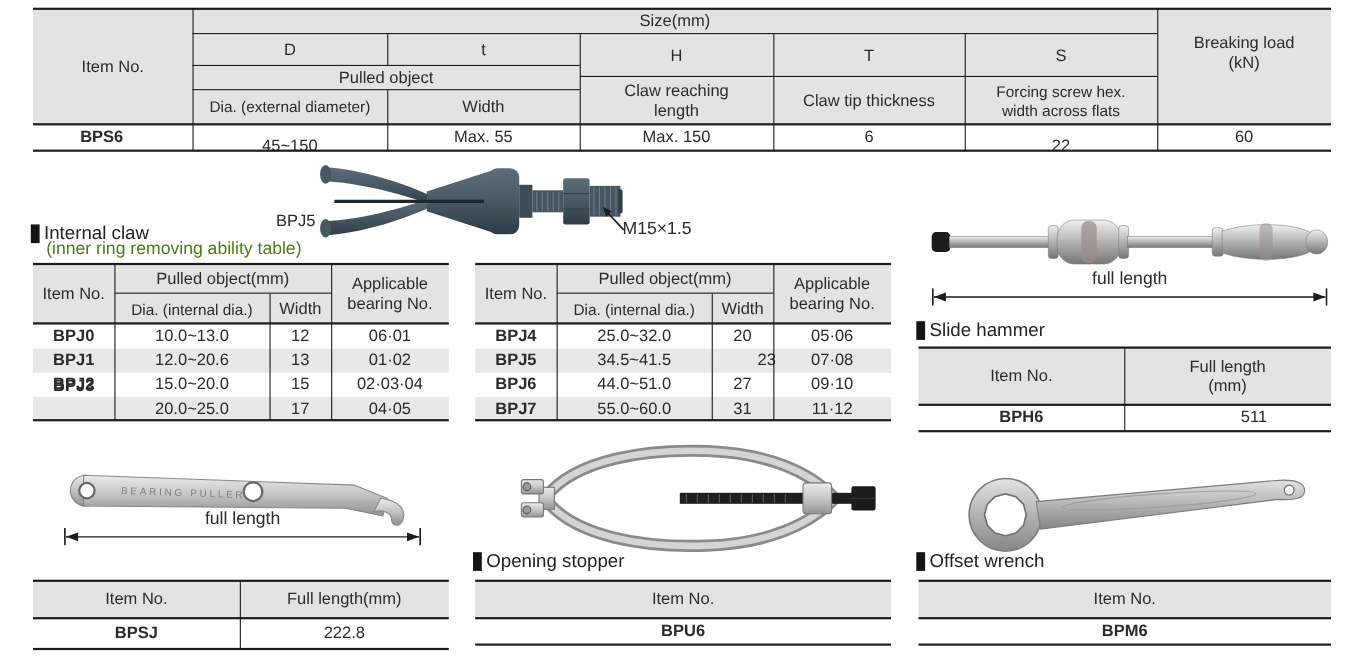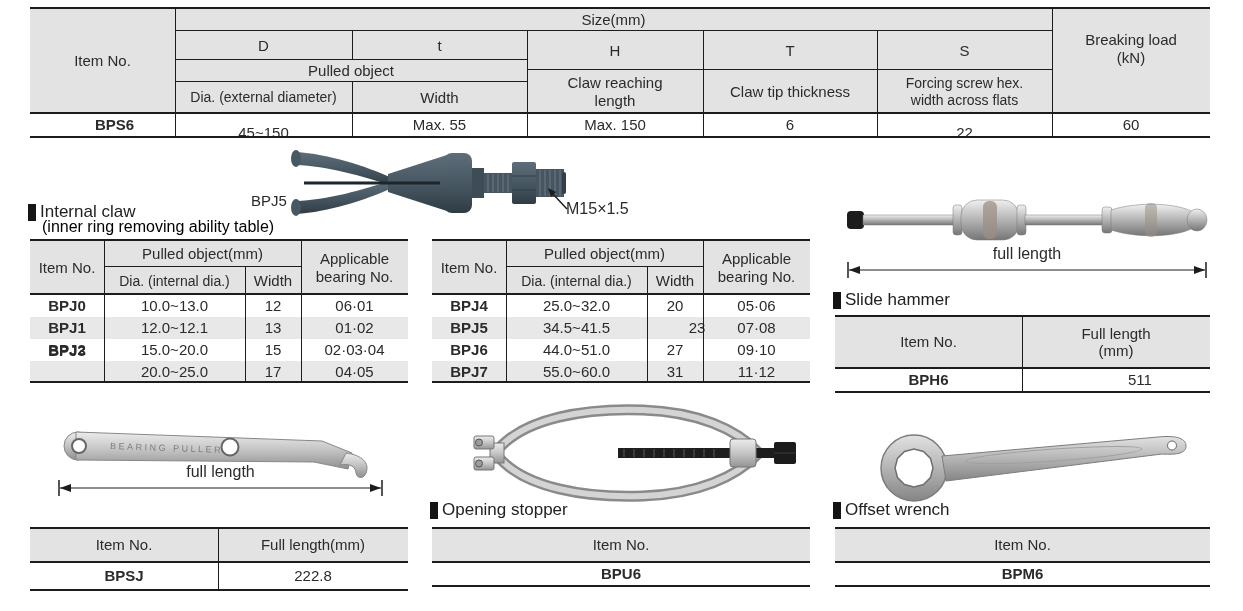--- a/index.html
+++ b/index.html
@@ -8,21 +8,21 @@
   .cell{position:absolute;display:flex;align-items:center;justify-content:center;
         text-align:center;line-height:1.15;font-size:15px;color:#2b2b2b;}
   .pre{white-space:pre-line;}
   .b{font-weight:bold;}
   .sm{font-size:14px;}
   .ln{position:absolute;background:#1c1c1c;}
   .bg{position:absolute;background:#e3e3e3;}
   .altbg{position:absolute;background:#e8e8e8;}
   .heading{position:absolute;display:flex;align-items:center;font-size:17px;color:#222;}
   .heading .sq{width:8px;height:17px;background:#141414;margin-right:4px;flex:0 0 auto;}
-  .subheading{position:absolute;font-size:16px;color:#000000;}
+  .subheading{position:absolute;font-size:16px;color:#4d7c0f;}
   .freelabel{position:absolute;font-size:15px;color:#2b2b2b;}
   .dimlabel{position:absolute;font-size:16px;text-align:center;color:#2b2b2b;}
   svg{position:absolute;}
 </style>
 </head>
 <body>
 
 <div class="page">
 
   <div>
@@ -39,21 +39,21 @@
     <div class="cell" style="left:877px;top:31px;width:175px;height:39px">S</div>
     <div class="cell" style="left:175px;top:60px;width:352px;height:22px">Pulled object</div>
     <div class="cell sm" style="left:175px;top:82px;width:177px;height:31px">Dia. (external diameter)</div>
     <div class="cell" style="left:352px;top:82px;width:175px;height:31px">Width</div>
     <div class="cell pre" style="left:527px;top:70px;width:176px;height:43px">Claw reaching
 length</div>
     <div class="cell" style="left:703px;top:70px;width:174px;height:43px">Claw tip thickness</div>
     <div class="cell pre sm" style="left:877px;top:70px;width:175px;height:43px">Forcing screw hex.
 width across flats</div>
 
-    <div class="cell b" style="left:42px;top:113px;width:145px;height:23px">BPS6</div>
+    <div class="cell b" style="left:20px;top:113px;width:145px;height:23px">BPS6</div>
     <div class="cell" style="left:175px;top:113px;width:177px;height:40px">45~150</div>
     <div class="cell" style="left:352px;top:113px;width:175px;height:24px">Max. 55</div>
     <div class="cell" style="left:527px;top:113px;width:176px;height:24px">Max. 150</div>
     <div class="cell" style="left:703px;top:113px;width:174px;height:24px">6</div>
     <div class="cell" style="left:877px;top:113px;width:175px;height:40px">22</div>
     <div class="cell" style="left:1052px;top:113px;width:158px;height:24px">60</div>
 
     <div class="ln" style="left:30px;top:7px;width:1180px;height:2px"></div>
     <div class="ln" style="left:30px;top:112px;width:1180px;height:2px"></div>
     <div class="ln" style="left:30px;top:136px;width:1180px;height:2px"></div>
@@ -129,21 +129,21 @@
     <div class="cell sm" style="left:104px;top:267px;width:141px;height:28px">Dia. (internal dia.)</div>
     <div class="cell" style="left:245px;top:267px;width:56px;height:28px">Width</div>
     <div class="cell pre" style="left:301px;top:240px;width:107px;height:55px">Applicable
 bearing No.</div>
 
     <div class="cell b" style="left:30px;top:295px;width:74px;height:22px">BPJ0</div>
     <div class="cell" style="left:104px;top:295px;width:141px;height:22px">10.0~13.0</div>
     <div class="cell" style="left:245px;top:295px;width:56px;height:22px">12</div>
     <div class="cell" style="left:301px;top:295px;width:107px;height:22px">06·01</div>
     <div class="cell b" style="left:30px;top:317px;width:74px;height:22px">BPJ1</div>
-    <div class="cell" style="left:104px;top:317px;width:141px;height:22px">12.0~12.1</div>
+    <div class="cell" style="left:104px;top:317px;width:141px;height:22px">12.0~20.6</div>
     <div class="cell" style="left:245px;top:317px;width:56px;height:22px">13</div>
     <div class="cell" style="left:301px;top:317px;width:107px;height:22px">01·02</div>
     <div class="cell b" style="left:30px;top:339px;width:74px;height:22px">BPJ2</div>
     <div class="cell" style="left:104px;top:339px;width:141px;height:22px">15.0~20.0</div>
     <div class="cell" style="left:245px;top:339px;width:56px;height:22px">15</div>
     <div class="cell" style="left:301px;top:339px;width:107px;height:22px">02·03·04</div>
     <div class="cell b" style="left:30px;top:340px;width:74px;height:22px">BPJ3</div>
     <div class="cell" style="left:104px;top:361px;width:141px;height:22px">20.0~25.0</div>
     <div class="cell" style="left:245px;top:361px;width:56px;height:22px">17</div>
     <div class="cell" style="left:301px;top:361px;width:107px;height:22px">04·05</div>

